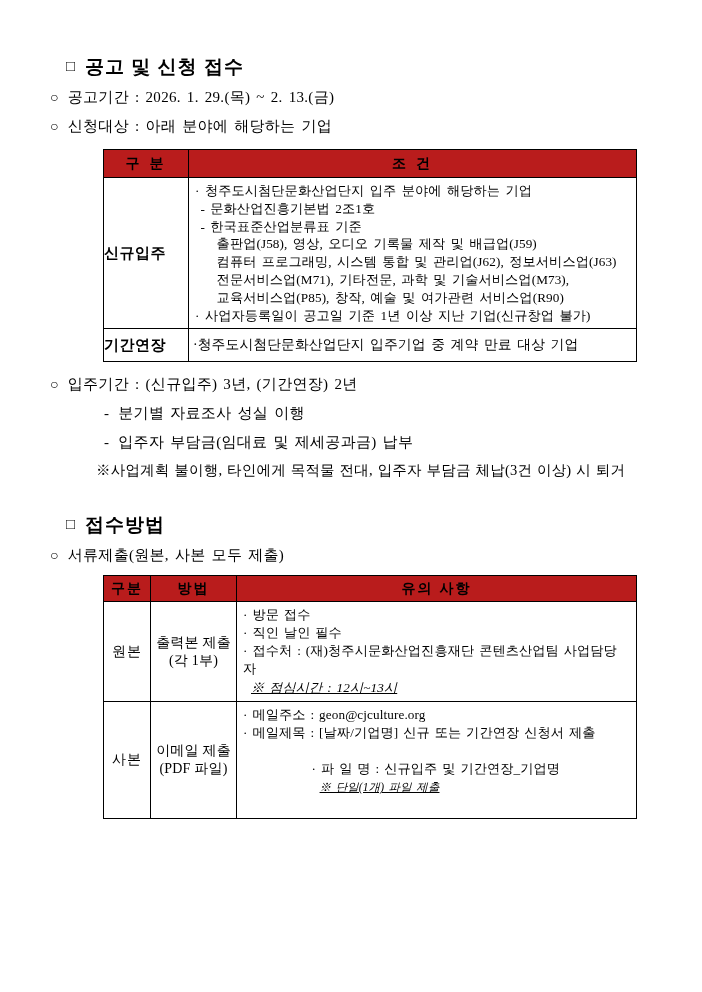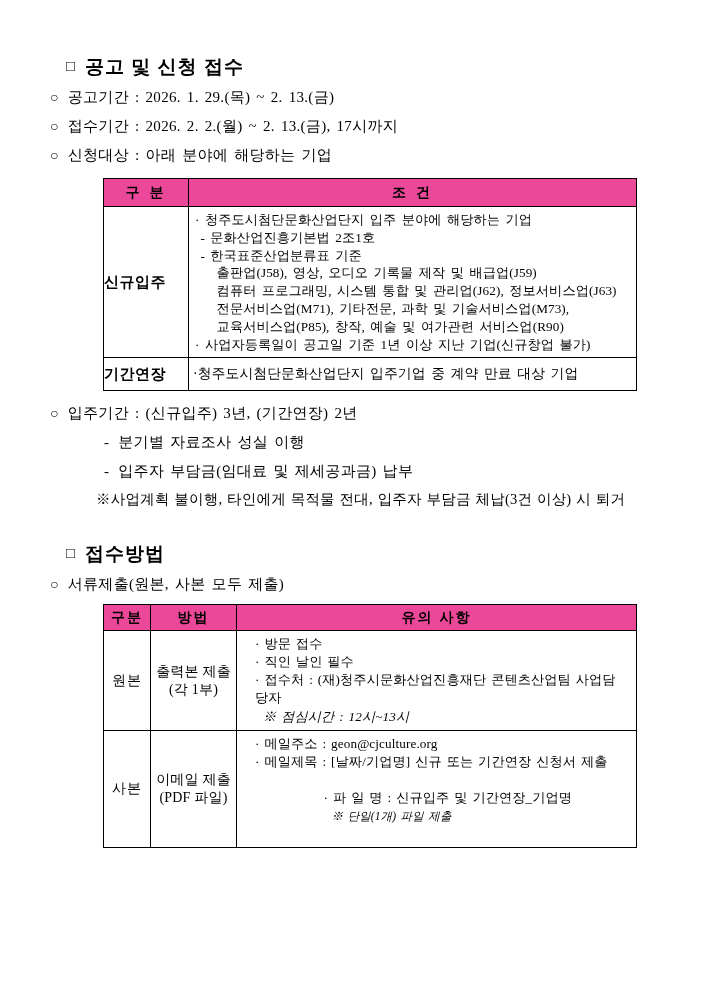--- a/index.html
+++ b/index.html
@@ -26,21 +26,21 @@
   .dash { margin-left:104px; }
   .dash .mk { margin-right:9px; font-size:15px; }
   .note {
     margin-left:96px; margin-top:7px; font-size:14.5px; line-height:20px;
     letter-spacing:0.2px; word-spacing:1px;
   }
   table { border-collapse:collapse; margin-left:103px; width:534px; table-layout:fixed; }
   th, td { border:1px solid #000; }
   .t1 { margin-top:12px; }
   thead th {
-    background:#ec4899;
+    background:#b91c1c;
     font-family:"Liberation Sans","DejaVu Sans",sans-serif;
     font-weight:bold; font-size:14px; letter-spacing:3px;
     height:28px; text-align:center; vertical-align:middle;
   }
   .t1 .rowlabel {
     font-family:"Liberation Sans","DejaVu Sans",sans-serif;
     font-weight:bold; font-size:15px; letter-spacing:0.5px;
     text-align:left; vertical-align:middle;
   }
   .t1 td.cond { padding:4px 6px 4px 6px; vertical-align:middle; }
@@ -53,51 +53,48 @@
   .t1 tr.r-extend .line { font-size:13.8px; }
   .t2 { margin-top:9px; }
   .t2 thead th { height:26px; letter-spacing:2px; }
   .t2 .cat {
     text-align:center; vertical-align:middle; font-size:14px; letter-spacing:1px;
   }
   .t2 .method {
     text-align:center; vertical-align:middle; font-size:14px; line-height:18px;
     letter-spacing:0.2px;
   }
-  .t2 .notes { padding:4px 18px; vertical-align:middle; }
+  .t2 .notes { padding:4px 6px; vertical-align:middle; }
   .t2 .nline {
     line-height:18px; font-size:13.2px; letter-spacing:0.1px; word-spacing:1.5px;
     white-space:pre-wrap;
   }
   .t2 .r-original { height:76px; }
   .t2 .r-copy { height:57px; }
   .em {
-    font-style:italic; font-size:11.5px; line-height:15px;
+    font-style:italic; text-decoration:underline; font-size:11.5px; line-height:15px;
   }
   .nline .em { margin-left:8px; }
   .nline.em { margin-left:8px; margin-top:1px; }
   .gap-mid { margin-top:12px; }
   .sec2 { margin-top:32px; }
 </style>
 </head>
 <body>
 
 <div class="page">
 
   <div>
     <h2 class="sec-title">
       <span class="sq">□</span>
       <span>공고 및 신청 접수</span>
     </h2>
 
     <div class="bullet first">
       <span class="mk">○</span><span>공고기간 : 2026. 1. 29.(목) ~ 2. 13.(금)</span>
-    </div>
-    <div class="bullet">
-      <span class="mk">○</span><span>접수기간 : 2026. 2. 2.(월) ~ 2. 13.(금), 17시까지</span>
     </div>
     <div class="bullet">
       <span class="mk">○</span><span>신청대상 : 아래 분야에 해당하는 기업</span>
     </div>
 
     <table class="t1">
       <colgroup>
           <col style="width:85px">
           <col>
         </colgroup>

